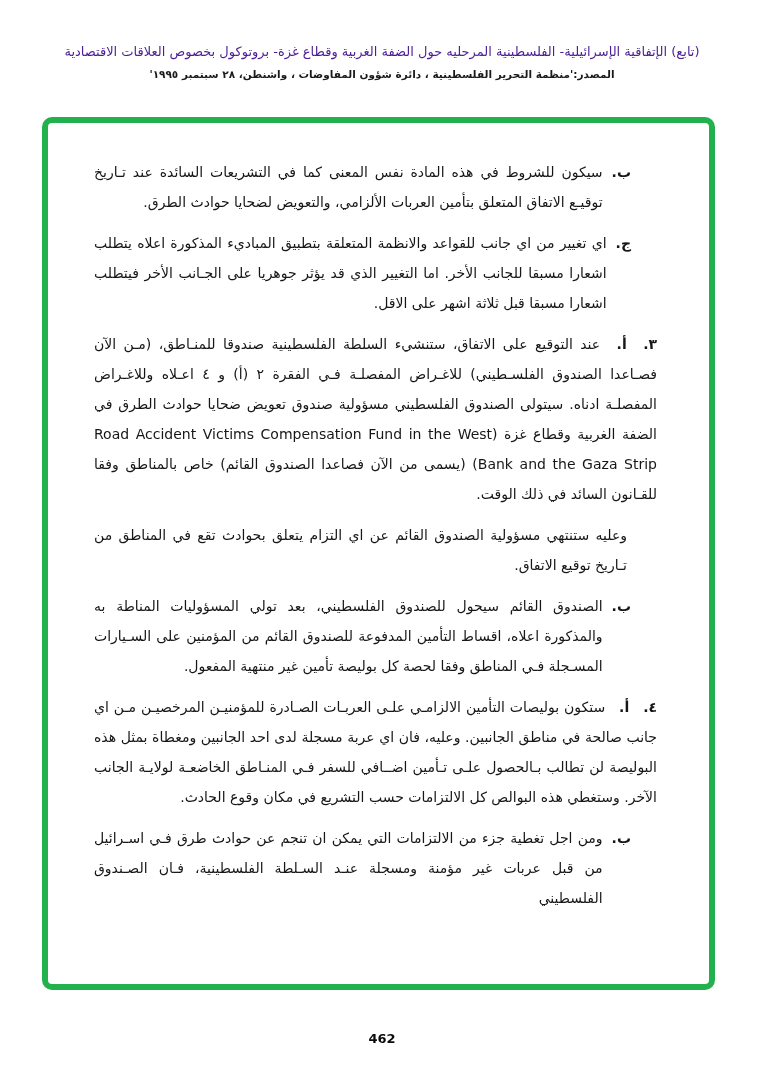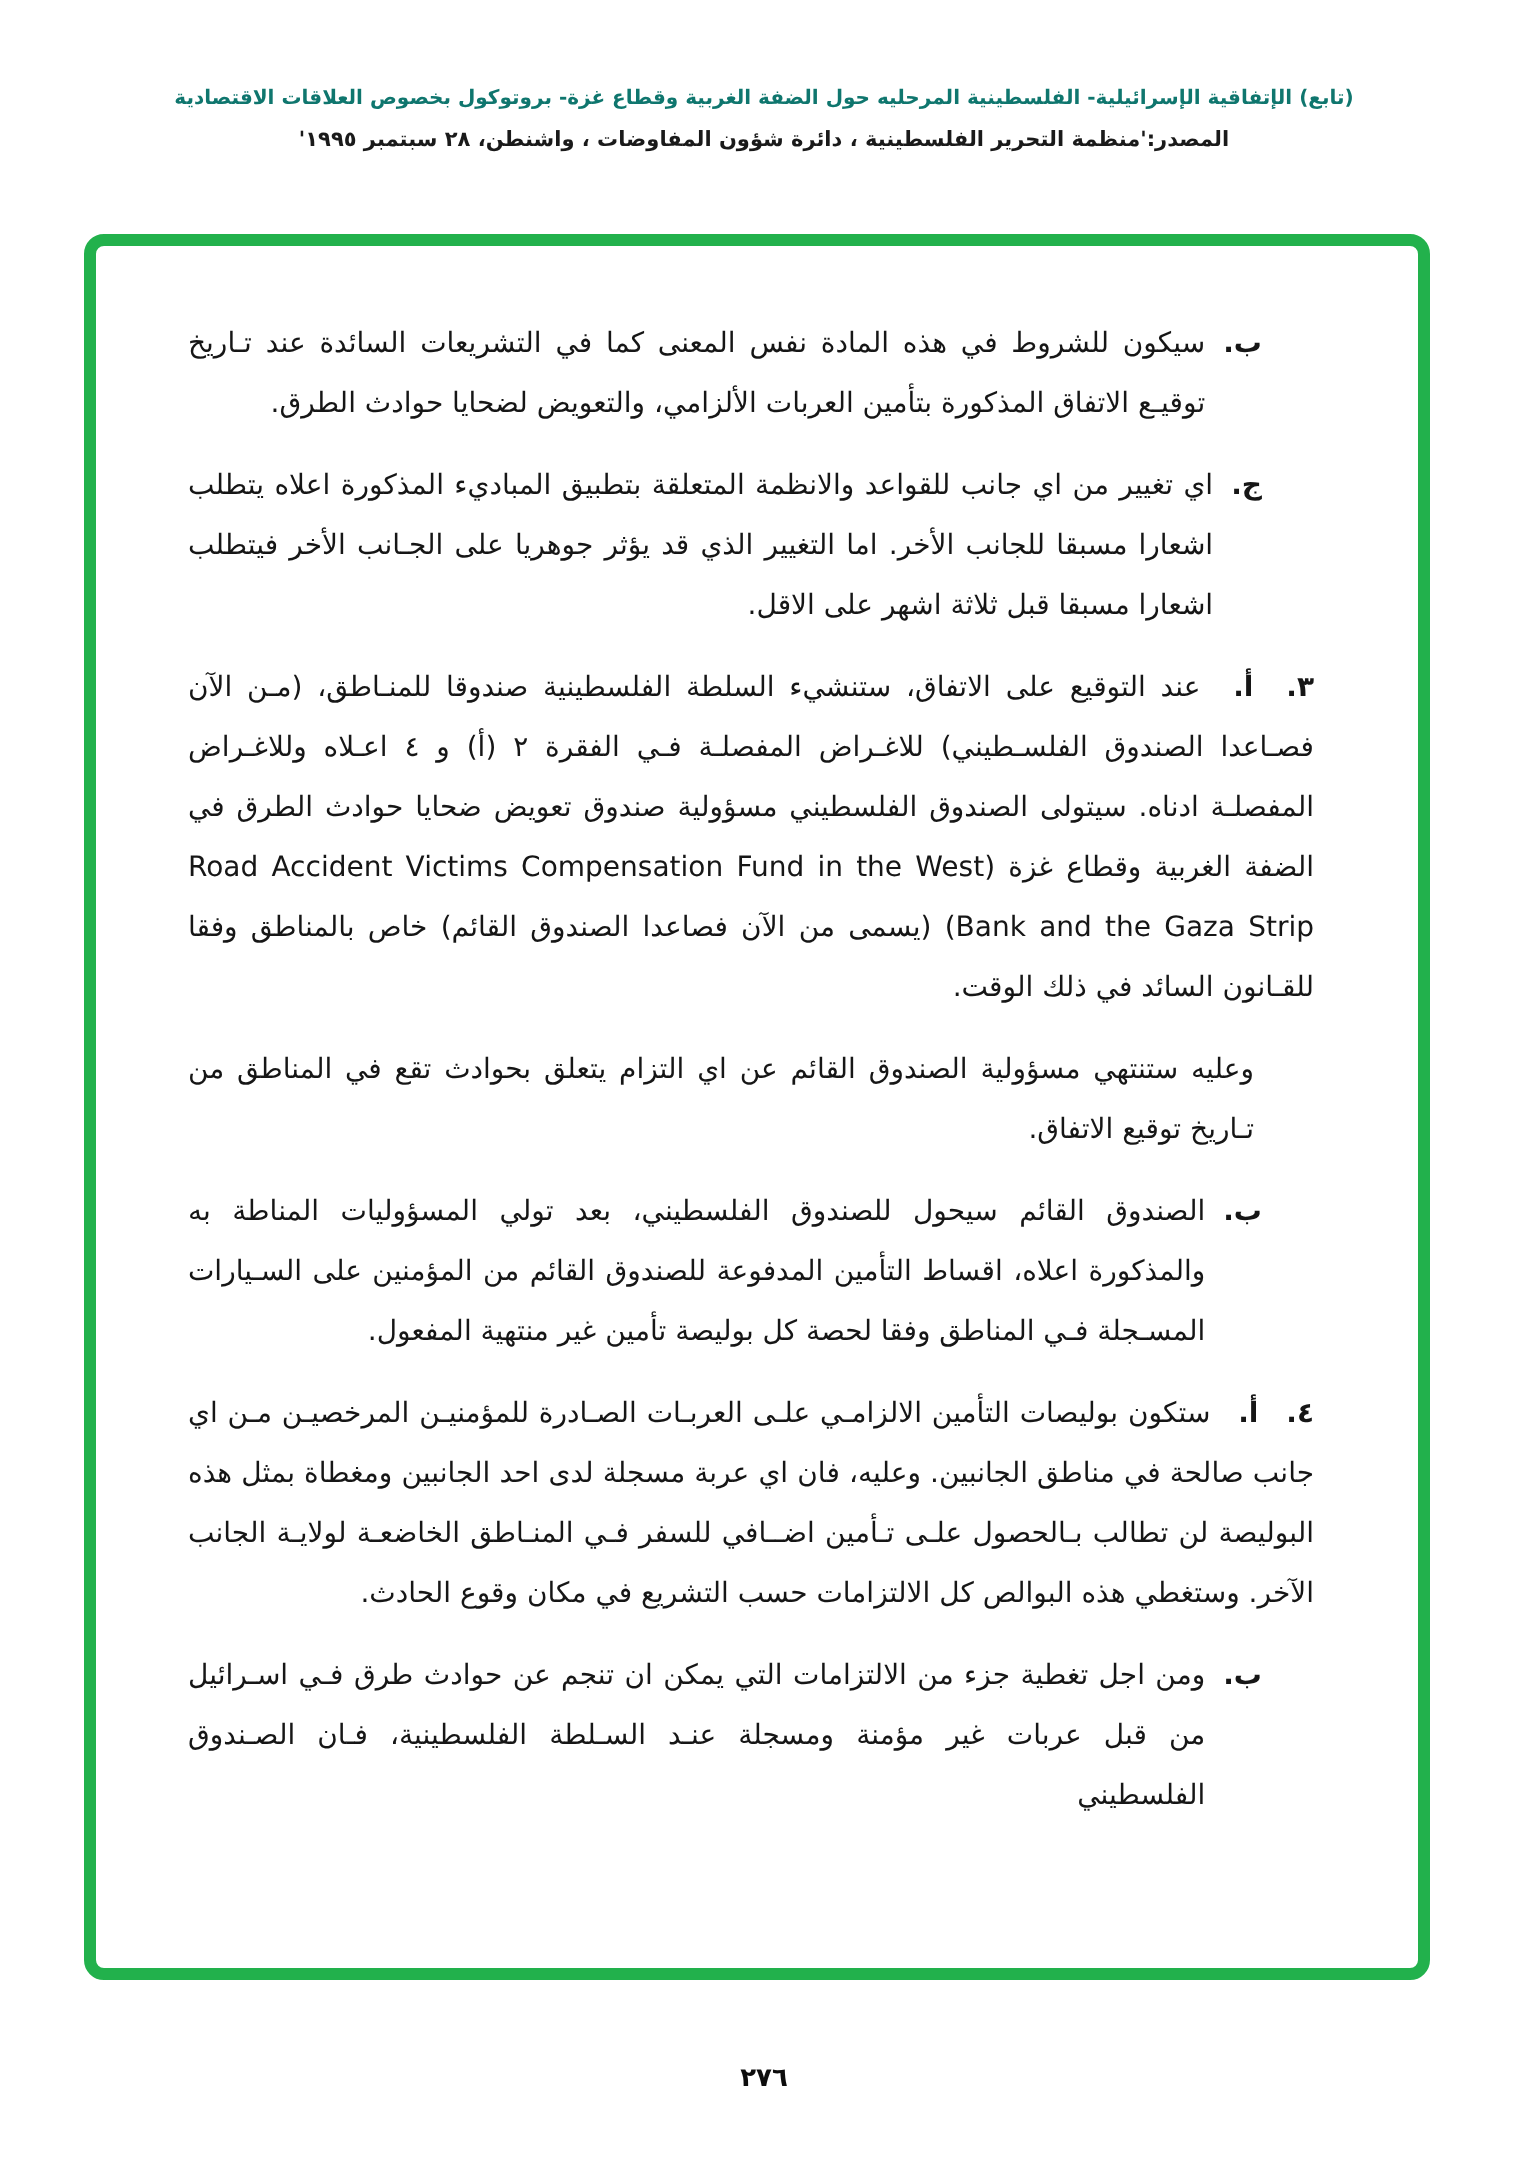--- a/index.html
+++ b/index.html
@@ -10,23 +10,23 @@
     overflow:hidden;
     font-family:"DejaVu Sans", sans-serif;
     color:#141414;
   }
   .page-header {
     direction:rtl;
     text-align:center;
     padding-top:44px;
   }
   .doc-title {
-    font-size:10px;
-    font-weight:bold;
-    color:#0f766e;
+    font-size:13px;
+    font-weight:normal;
+    color:#4c1d95;
     padding:0 14px;
     letter-spacing:-0.2px;
   }
   .doc-source {
     font-size:10.5px;
     font-weight:bold;
     color:#1a1a1a;
     margin-top:9px;
     text-align:center;
   }
@@ -78,21 +78,21 @@
   <header class="page-header">
     <div class="doc-title">(تابع) الإتفاقية الإسرائيلية- الفلسطينية المرحليه حول الضفة الغربية وقطاع غزة- بروتوكول بخصوص العلاقات الاقتصادية</div>
     <div class="doc-source">المصدر:'منظمة التحرير الفلسطينية ، دائرة شؤون المفاوضات ، واشنطن، ٢٨ سبتمبر ١٩٩٥'</div>
   </header>
 
   <div class="green-box">
     <div class="doc-body">
 
       <p class="para sub">
         <span class="marker">ب.</span>
-        <span class="ptext">سيكون للشروط في هذه المادة نفس المعنى كما في التشريعات السائدة عند تـاريخ توقيـع الاتفاق المذكورة بتأمين العربات الألزامي، والتعويض لضحايا حوادث الطرق.</span>
+        <span class="ptext">سيكون للشروط في هذه المادة نفس المعنى كما في التشريعات السائدة عند تـاريخ توقيـع الاتفاق المتعلق بتأمين العربات الألزامي، والتعويض لضحايا حوادث الطرق.</span>
       </p>
 
       <p class="para sub">
         <span class="marker">ج.</span>
         <span class="ptext">اي تغيير من اي جانب للقواعد والانظمة المتعلقة بتطبيق المباديء المذكورة اعلاه يتطلب اشعارا مسبقا للجانب الأخر. اما التغيير الذي قد يؤثر جوهريا على الجـانب الأخر فيتطلب اشعارا مسبقا قبل ثلاثة اشهر على الاقل.</span>
       </p>
 
       <p class="para main gap-top">
         <span class="marker">٣.</span>
         <span class="marker">أ.</span>
@@ -116,16 +116,16 @@
 
       <p class="para sub">
         <span class="marker">ب.</span>
         <span class="ptext">ومن اجل تغطية جزء من الالتزامات التي يمكن ان تنجم عن حوادث طرق فـي اسـرائيل من قبل عربات غير مؤمنة ومسجلة عنـد السـلطة الفلسطينية، فـان الصـندوق الفلسطيني</span>
       </p>
 
     </div>
   </div>
 
   <footer class="page-footer">
-    <span class="page-number">٢٧٦</span>
+    <span class="page-number">462</span>
   </footer>
 
 </div>
 
 </body></html>

